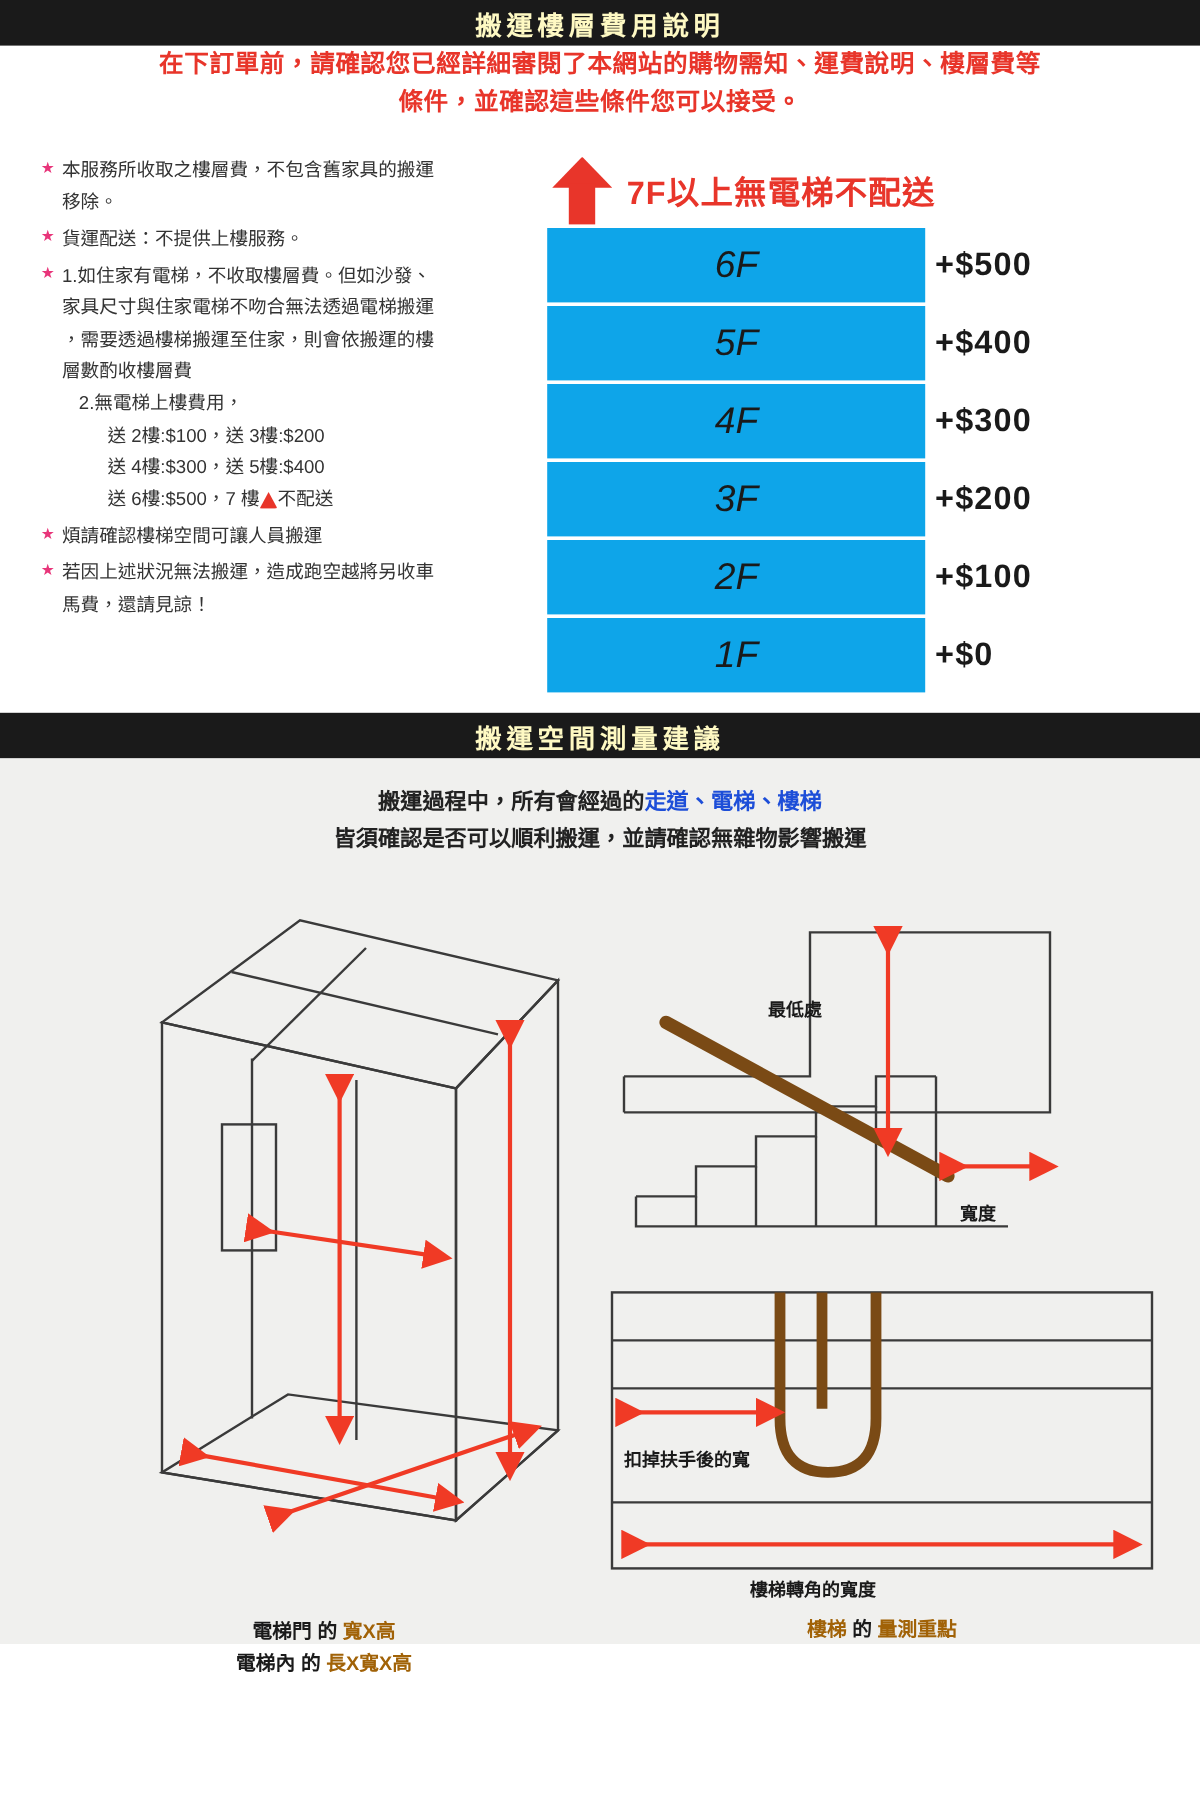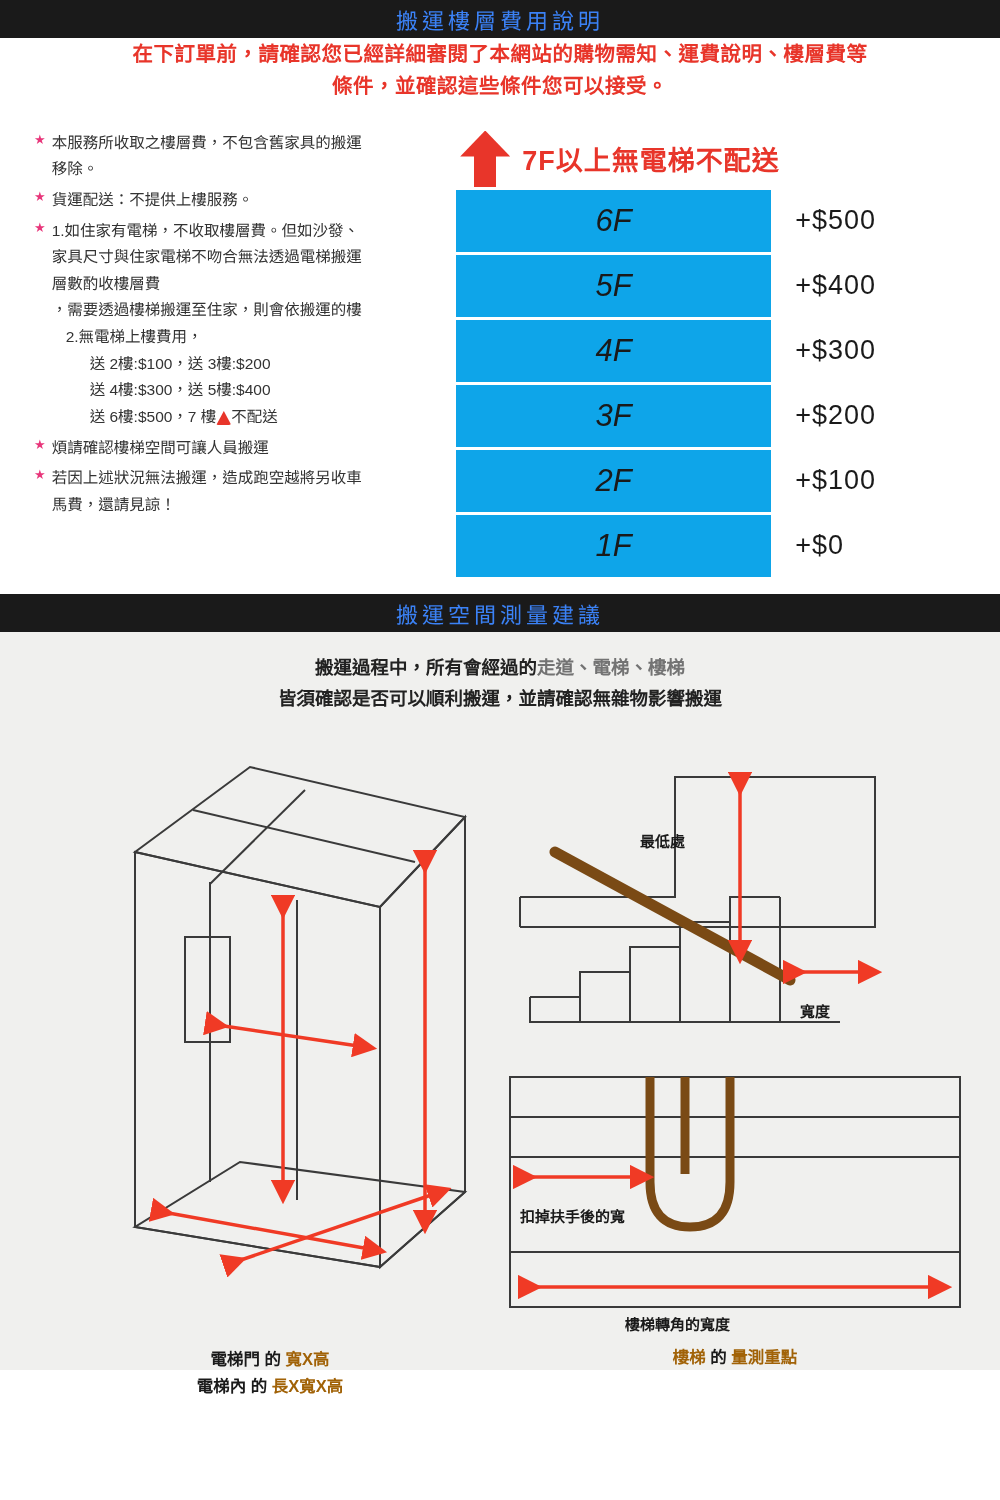--- a/index.html
+++ b/index.html
@@ -6,23 +6,23 @@
   html, body { margin:0; padding:0; }
   body {
     width:1000px; height:1500px;
     font-family:"Liberation Sans","DejaVu Sans",sans-serif;
     background:#ffffff; color:#222;
     position:relative; overflow:hidden;
   }
 
   
   .header-bar {
-    width:100%; height:38px; background:#1a1a1a; color:#3b82f6;
+    width:100%; height:38px; background:#1a1a1a; color:#fef9c3;
     display:flex; align-items:center; justify-content:center;
-    font-size:22px; font-weight:normal; letter-spacing:4px;
+    font-size:22px; font-weight:bold; letter-spacing:4px;
   }
 
   
   .intro {
     padding:0 38px 10px 38px;
     text-align:center;
     color:#e8352a;
     font-size:20.5px;
     font-weight:bold;
     line-height:1.55;
@@ -76,29 +76,29 @@
   .no-deliver {
     color:#e8352a; font-size:27px; font-weight:bold; letter-spacing:1px; white-space:nowrap;
   }
   .floor-row { display:flex; align-items:center; margin-bottom:3px; }
   .floor-box {
     width:315px; height:62px; background:#0ea5e9; color:#1a1a1a;
     display:flex; align-items:center; justify-content:center;
     font-size:31px; font-weight:normal; font-style:italic;
   }
   .floor-price {
-    margin-left:24px; font-size:27px; font-weight:normal; color:#1a1a1a; letter-spacing:1px;
+    margin-left:8px; font-size:27px; font-weight:bold; color:#1a1a1a; letter-spacing:1px;
   }
 
   
   .lower { background:#f0f0ee; padding:20px 0 8px 0; }
   .lower-note {
     text-align:center; font-size:18.5px; font-weight:bold; line-height:1.7; color:#222;
   }
-  .hl { color:#737373; }
+  .hl { color:#1d4ed8; }
 
   .diagrams { position:relative; height:640px; margin-top:8px; }
 
   .cap { text-align:center; font-weight:bold; font-size:16.5px; line-height:1.6; color:#1a1a1a;}
   .cap .red { color:#a16207; }
 
   
   .left-diagram { position:absolute; left:35px; top:0; width:470px; height:640px; }
   .right-diagram { position:absolute; left:500px; top:0; width:470px; height:640px; }
 
@@ -131,22 +131,22 @@
     <div class="bullet-row">
       <span class="star">★</span>
       <span class="bullet-text">貨運配送：不提供上樓服務。</span>
     </div>
 
     <div class="bullet-row">
       <span class="star">★</span>
       <span class="bullet-text sub-block">
         <div>1.如住家有電梯，不收取樓層費。但如沙發、</div>
         <div>家具尺寸與住家電梯不吻合無法透過電梯搬運</div>
+        <div>，需要透過樓梯搬運至住家，則會依搬運的樓</div>
         <div>層數酌收樓層費</div>
-        <div>，需要透過樓梯搬運至住家，則會依搬運的樓</div>
         <div class="indent1">2.無電梯上樓費用，</div>
         <div class="indent2">送 2樓:$100，送 3樓:$200</div>
         <div class="indent2">送 4樓:$300，送 5樓:$400</div>
         <div class="indent2">
           <span>送 6樓:$500，7 樓</span><span class="warn-tri"></span><span>不配送</span>
         </div>
       </span>
     </div>
 
     <div class="bullet-row">

